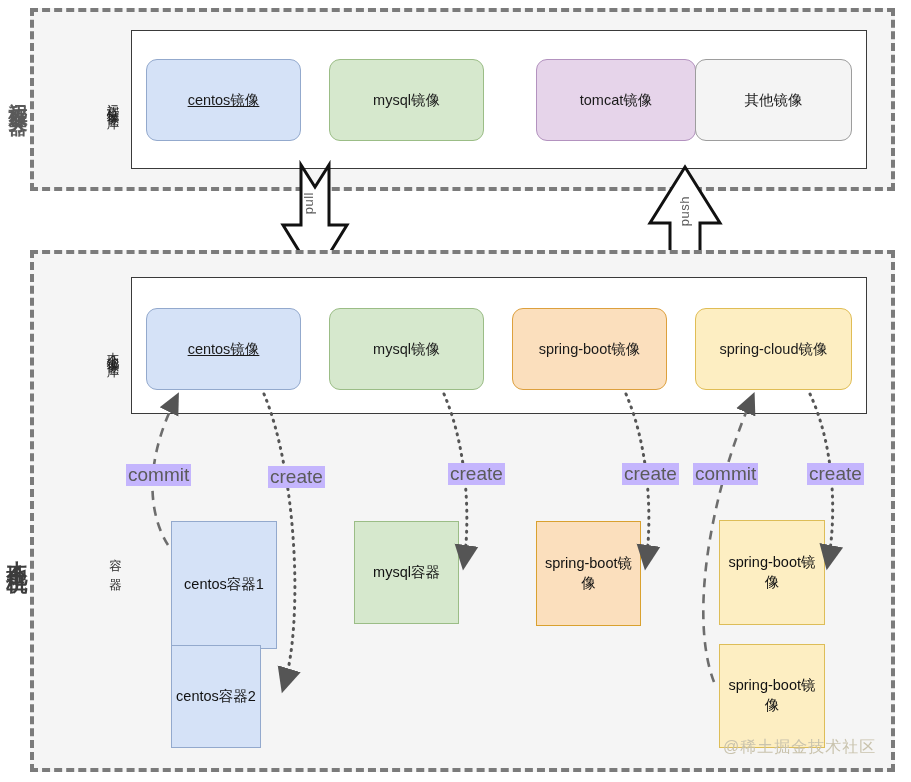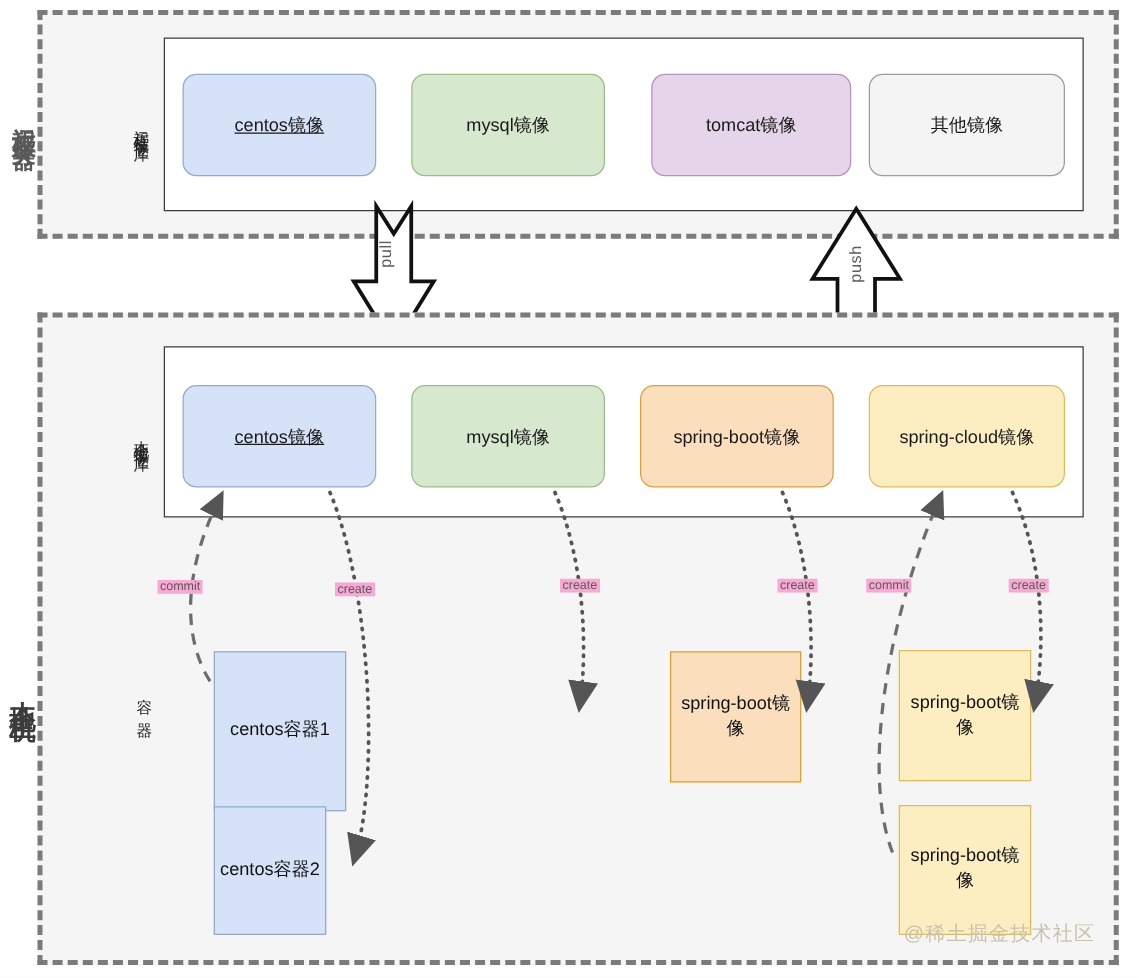--- a/index.html
+++ b/index.html
@@ -55,41 +55,41 @@
   
   .blockarrow{position:absolute;}
   .blockarrow svg{display:block;overflow:visible;}
   .arrow-caption{position:absolute;writing-mode:vertical-rl;font-size:13px;color:#5d5d5d;
         letter-spacing:.5px;transform:rotate(180deg);}
 
   
   #connectors{position:absolute;left:0;top:0;width:911px;height:782px;pointer-events:none;}
 
   
-  .edge-label{position:absolute;font-size:10px;color:#5b5b5b;background:#f9a8d4;
+  .edge-label{position:absolute;font-size:19px;color:#5b5b5b;background:#c4b5fd;
               padding:0 2px;white-space:nowrap;}
 
   
   #watermark{position:absolute;left:723px;top:737px;font-size:16px;color:#c9c3ad;
              letter-spacing:1px;white-space:nowrap;}
 </style>
 </head>
 <body>
 
 <div id="stage">
 
   <div class="zone" id="zone-remote"></div>
   <div class="vlabel" id="label-remote-server">远程服务器</div>
 
   <div class="repo" id="repo-remote"></div>
   <div class="repo-caption" id="caption-remote-repo">远程镜像仓库</div>
 
   <div class="chip blue" style="left:146px;top:59px;width:155px;height:82px;">centos镜像</div>
   <div class="chip green" style="left:329px;top:59px;width:155px;height:82px;">mysql镜像</div>
-  <div class="chip purple" style="left:521px;top:59px;width:160px;height:82px;">tomcat镜像</div>
+  <div class="chip purple" style="left:536px;top:59px;width:160px;height:82px;">tomcat镜像</div>
   <div class="chip grey" style="left:695px;top:59px;width:157px;height:82px;text-align:right;">其他镜像</div>
 
   <div class="blockarrow" style="left:281px;top:163px;">
     <svg width="68" height="116" viewBox="0 0 68 116">
       <path d="M2,2 L2,68 L34,36 L66,68 L66,2 L66,2" fill="none" stroke="none"></path>
       <path d="M20,2 L20,62 L2,62 L34,114 L66,62 L48,62 L48,2 L34,24 Z" fill="#ffffff" stroke="#111111" stroke-width="3" stroke-linejoin="miter"></path>
     </svg>
   </div>
   <div class="arrow-caption" style="left:301px;top:192px;">pull</div>
 
@@ -108,20 +108,21 @@
 
   <div class="chip blue" style="left:146px;top:308px;width:155px;height:82px;">centos镜像</div>
   <div class="chip green" style="left:329px;top:308px;width:155px;height:82px;">mysql镜像</div>
   <div class="chip orange" style="left:512px;top:308px;width:155px;height:82px;">spring-boot镜像</div>
   <div class="chip yellow" style="left:695px;top:308px;width:157px;height:82px;">spring-cloud镜像</div>
 
   <div id="caption-containers">容<br>器</div>
 
   <div class="sqbox blue" style="left:171px;top:521px;width:106px;height:128px;">centos容器1</div>
   <div class="sqbox blue" style="left:171px;top:645px;width:90px;height:103px;">centos容器2</div>
+  <div class="sqbox green" style="left:354px;top:521px;width:105px;height:103px;">mysql容器</div>
   <div class="sqbox orange" style="left:536px;top:521px;width:105px;height:105px;">spring-boot镜像</div>
   <div class="sqbox yellow" style="left:719px;top:520px;width:106px;height:105px;">spring-boot镜像</div>
   <div class="sqbox yellow" style="left:719px;top:644px;width:106px;height:104px;">spring-boot镜像</div>
 
   <svg id="connectors">
     <defs>
       <marker id="ah" markerWidth="9" markerHeight="9" refX="6" refY="4.5" orient="auto">
         <path d="M0,0.5 L8.5,4.5 L0,8.5 Z" fill="#555555"></path>
       </marker>
     </defs>

